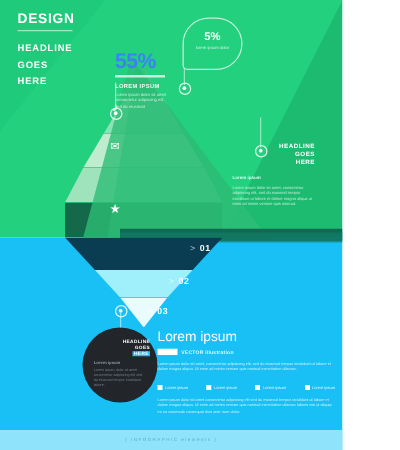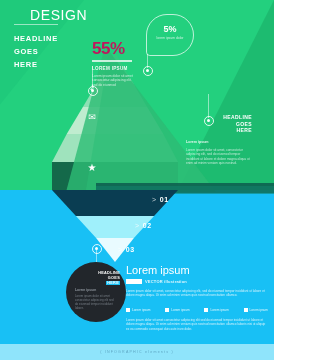--- a/index.html
+++ b/index.html
@@ -60,29 +60,28 @@
   
   .ipyr{position:absolute;left:52px;top:190px;width:126px;height:72px;}
   .ipyr .iband{position:absolute;left:0;width:126px;}
   .i1{top:0;height:26px;background:#0a3d52;clip-path:polygon(0 0,100% 0,81% 100%,19% 100%);}
   .i2{top:26px;height:22px;background:#9ff0fb;clip-path:polygon(19% 0,81% 0,65% 100%,35% 100%);}
   .i3{top:48px;height:24px;background:#e9fbff;clip-path:polygon(35% 0,65% 0,50% 100%,50% 100%);}
 
   
   .tl{position:absolute;left:14px;top:10px;width:110px;}
   .tl .design{
-    font-size:14px;font-weight:normal;letter-spacing:.6px;color:#ffffff;
+    font-size:11px;font-weight:bold;letter-spacing:.6px;color:#ffffff;
     line-height:11px;
-    margin-left:16px;
   }
   .tl .rule{width:44px;height:1px;background:rgba(255,255,255,.55);margin:3px 0 7px 0;}
   .tl .hl{font-size:7.5px;font-weight:bold;letter-spacing:.7px;color:#ffffff;line-height:13px;}
 
   .pct{position:absolute;}
-  .pct .num{font-size:17px;font-weight:bold;color:#be185d;letter-spacing:-.5px;line-height:18px;}
+  .pct .num{font-size:17px;font-weight:bold;color:#3b82f6;letter-spacing:-.5px;line-height:18px;}
   .pct .bar{height:1.5px;background:rgba(255,255,255,.75);margin:2px 0 4px 0;}
   .pct .cap{font-size:4.6px;font-weight:bold;color:rgba(255,255,255,.9);letter-spacing:.3px;line-height:6px;}
   .pct .body{font-size:3.4px;color:rgba(255,255,255,.72);line-height:4.6px;margin-top:2px;}
 
   #pct55{left:92px;top:40px;width:44px;}
   #pct55 .bar{width:40px;}
   #pct80{left:208px;top:68px;width:44px;}
   #pct80 .bar{width:40px;}
 
   .dot{

